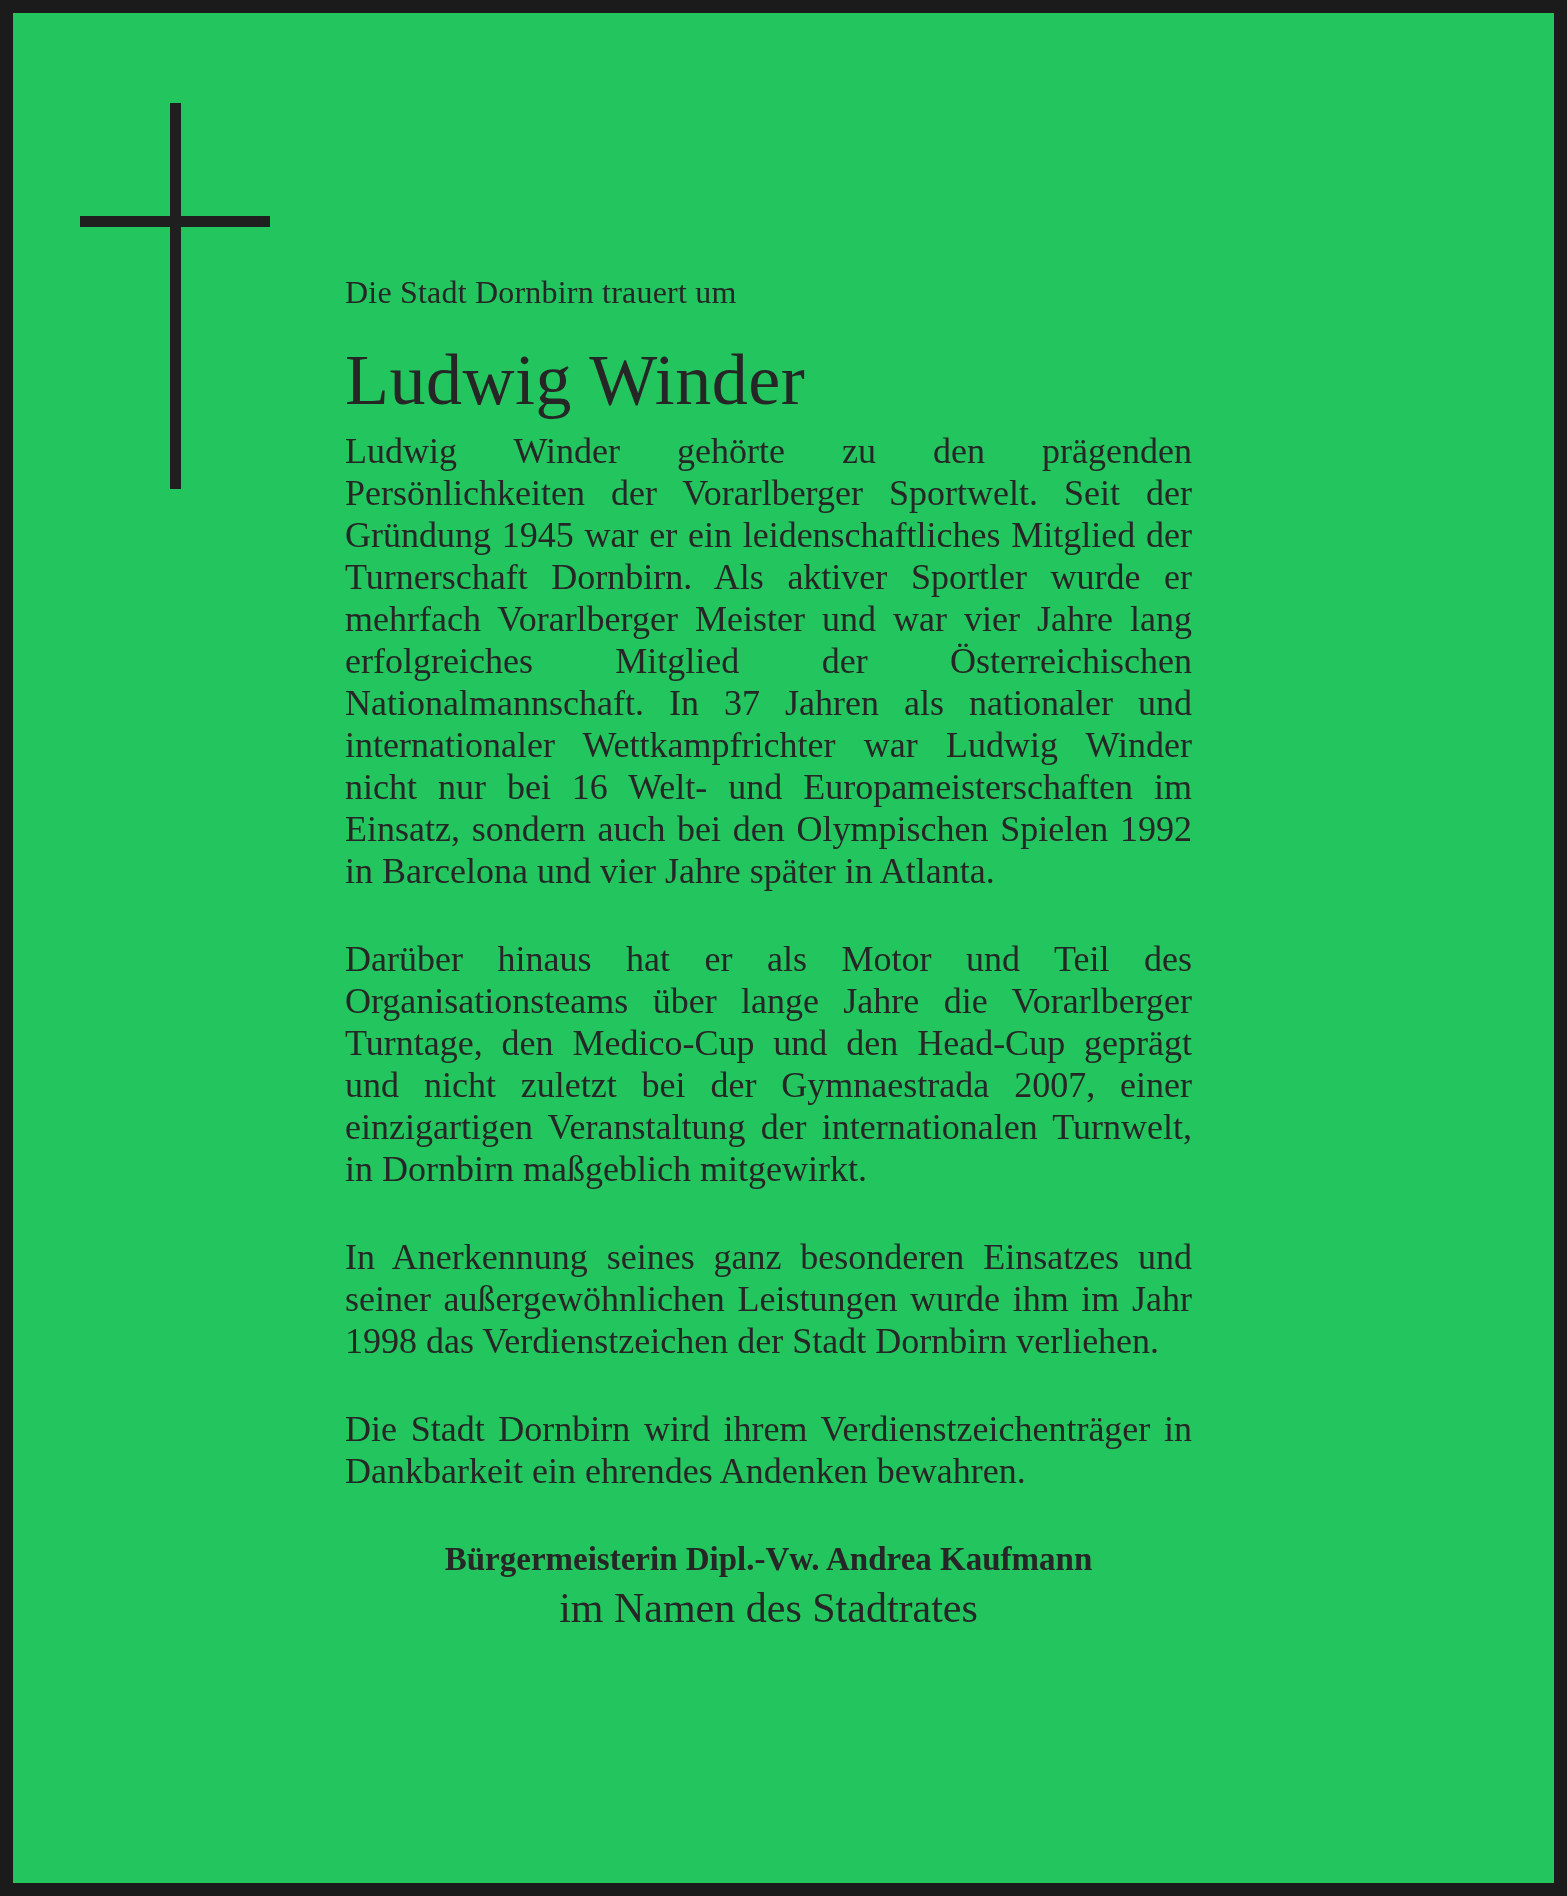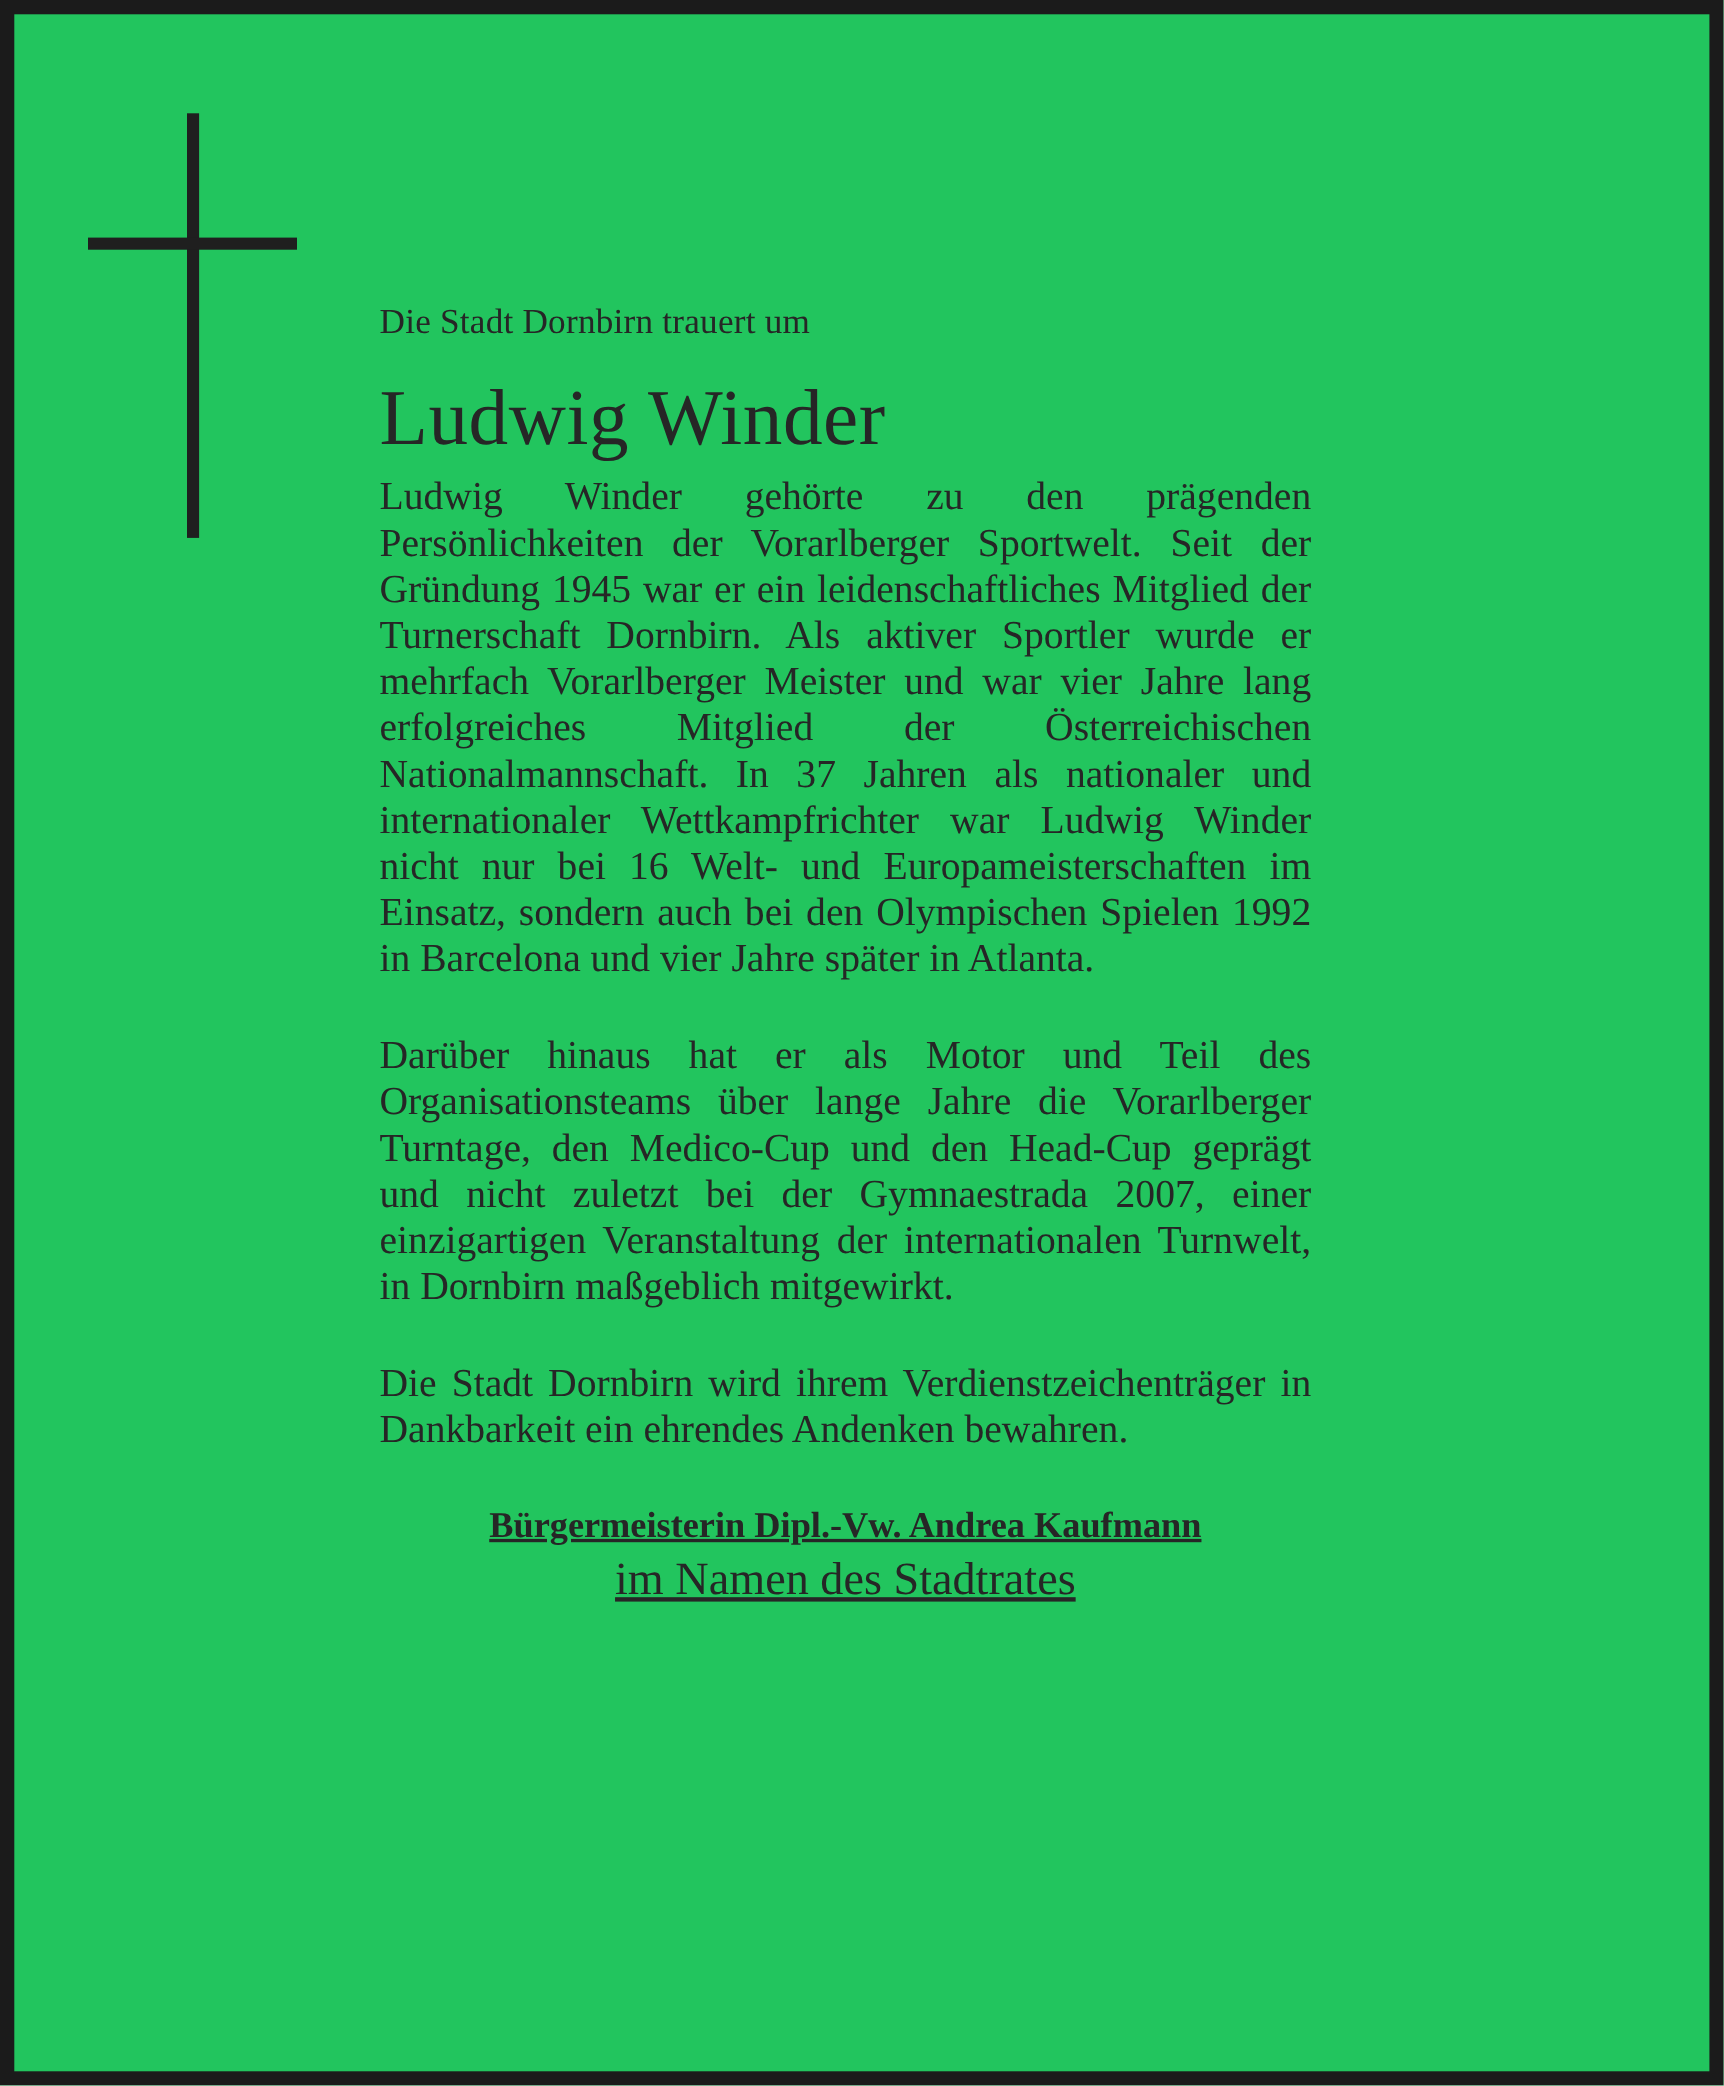--- a/index.html
+++ b/index.html
@@ -64,21 +64,20 @@
     font-size: 36px;
     line-height: 42px;
     margin: 0 0 46px 0;
     text-align: justify;
     hyphens: auto;
     -webkit-hyphens: auto;
   }
   .signature {
     margin-top: 29px;
     text-align: center;
-    text-decoration: underline;
   }
   .sig-name {
     font-size: 33px;
     font-weight: 700;
     line-height: 1.3;
   }
   .sig-role {
     font-size: 42px;
     line-height: 1.3;
   }
@@ -96,20 +95,21 @@
   <div class="content">
 
     <div class="intro">Die Stadt Dornbirn trauert um</div>
 
     <h1 class="name">Ludwig Winder</h1>
 
 
     <div class="body-text">
         <p class="para">Ludwig Winder gehörte zu den prägenden Persönlichkeiten der Vorarlberger Sportwelt. Seit der Gründung 1945 war er ein leidenschaftliches Mitglied der Turnerschaft Dornbirn. Als aktiver Sportler wurde er mehrfach Vorarlberger Meister und war vier Jahre lang erfolgreiches Mitglied der Österreichischen Nationalmannschaft. In 37 Jahren als nationaler und internationaler Wettkampfrichter war Ludwig Winder nicht nur bei 16 Welt- und Europameisterschaften im Einsatz, sondern auch bei den Olympischen Spielen 1992 in Barcelona und vier Jahre später in Atlanta.</p>
         <p class="para">Darüber hinaus hat er als Motor und Teil des Organisationsteams über lange Jahre die Vorarlberger Turntage, den Medico-Cup und den Head-Cup geprägt und nicht zuletzt bei der Gymnaestrada 2007, einer einzigartigen Veranstaltung der internationalen Turnwelt, in Dornbirn maßgeblich mitgewirkt.</p>
+        <p class="para">In Anerkennung seines ganz besonderen Einsatzes und seiner außergewöhnlichen Leistungen wurde ihm im Jahr 1998 das Verdienstzeichen der Stadt Dornbirn verliehen.</p>
         <p class="para">Die Stadt Dornbirn wird ihrem Verdienstzeichenträger in Dankbarkeit ein ehrendes Andenken bewahren.</p>
       </div>
 
     <div class="signature">
       <div class="sig-name">Bürgermeisterin Dipl.-Vw. Andrea Kaufmann</div>
       <div class="sig-role">im Namen des Stadtrates</div>
     </div>
 
   </div>
 </div>

